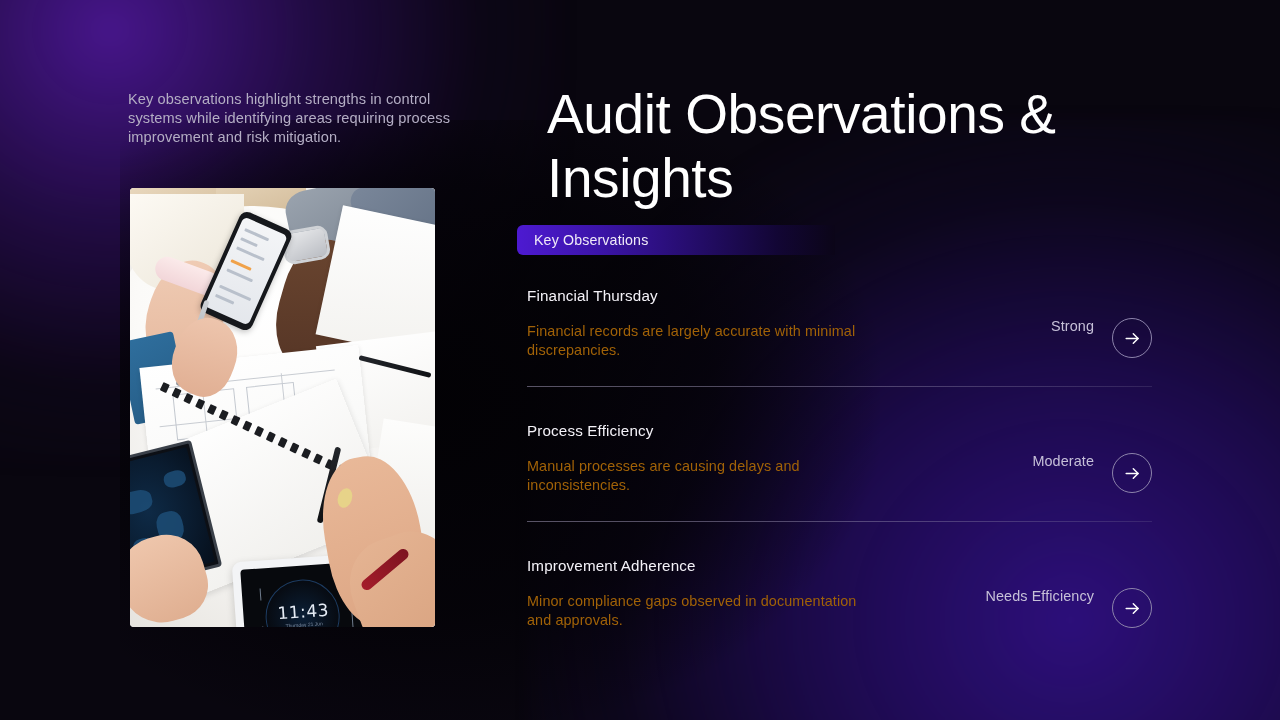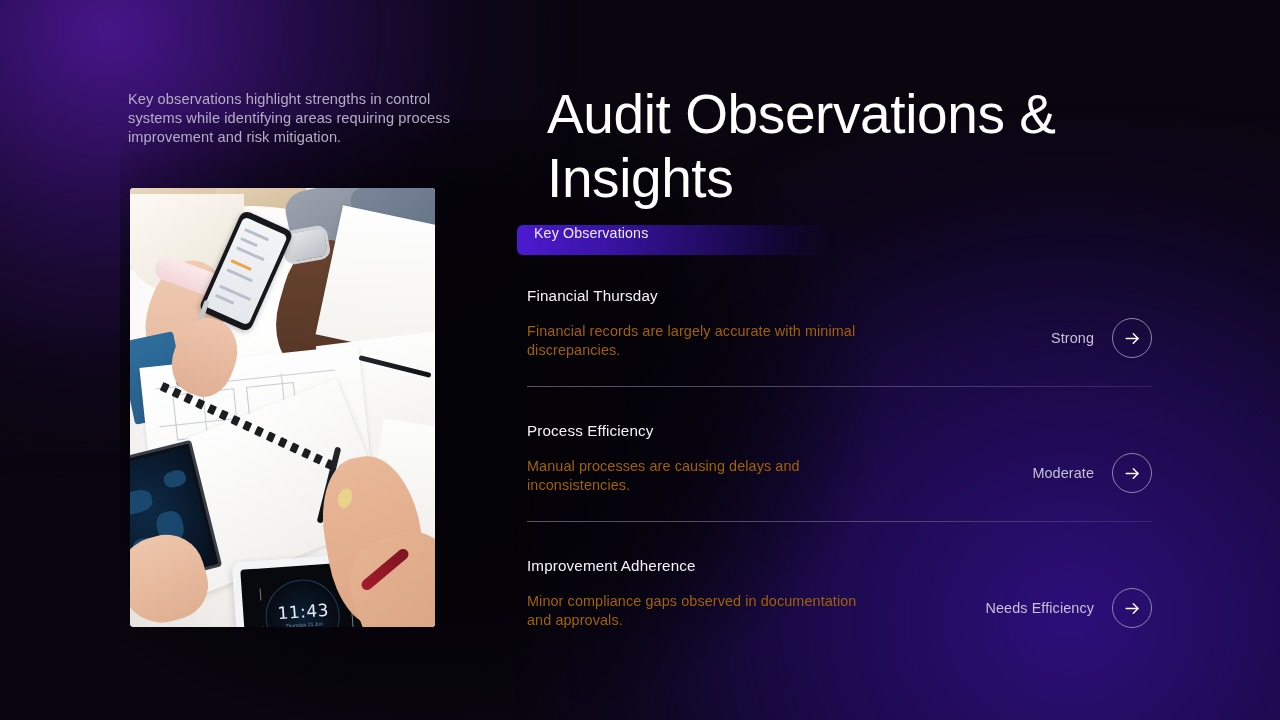--- a/index.html
+++ b/index.html
@@ -171,38 +171,38 @@
   .headline{
     position:absolute; left:516px; top:82px; width:540px;
     font-size:55px; line-height:64px; font-weight:300; color:#ffffff;
     letter-spacing:-0.4px;
     margin-left:31px;
   }
   .badge{
     position:absolute; left:517px; top:225px; width:318px; height:30px;
     border-radius:6px 0 0 6px;
     background:linear-gradient(90deg,#4d1ad1 0%, #3b14a8 26%, #230c66 58%, #120634 82%, #0b0518 100%);
-    display:flex; align-items:flex-start;
+    display:flex; align-items:center;
   }
   .badge-label{
     margin-left:17px; font-size:14.2px; color:#efeaf8; letter-spacing:.15px;
   }
 
   .rows{ position:absolute; left:527px; top:286px; width:625px; }
   .row{ position:relative; height:100px; }
   .row-main{ position:absolute; left:0; top:0; width:480px; }
   .row-title{
     font-size:15.2px; color:#f4f2f8; letter-spacing:.15px; line-height:20px;
   }
   .row-desc{
     margin-top:16px; font-size:14.4px; line-height:18.5px; color:#a16207; width:330px;
     letter-spacing:.1px;
   }
   .row-right{
-    position:absolute; right:0; top:32px; display:flex; align-items:center; gap:18px;
+    position:absolute; right:0; top:32px; display:flex; gap:18px;
   }
   .row-status{ font-size:14.4px; color:#c6c0d8; letter-spacing:.1px; white-space:nowrap; }
   .arrow-btn{
     width:40px; height:40px; border-radius:50%;
     border:1px solid #8d84ab;
     display:flex; align-items:center; justify-content:center;
     background:transparent; cursor:pointer; flex:0 0 auto;
   }
   .arrow-btn svg{ display:block; }
   .divider{

